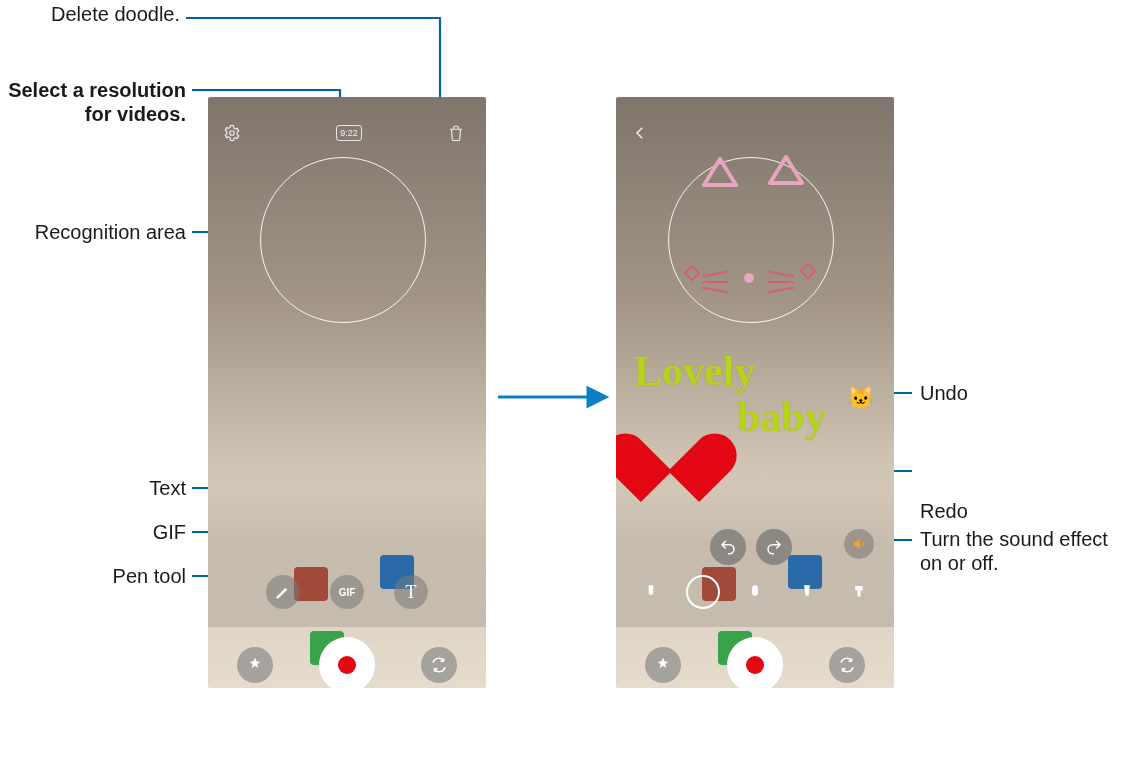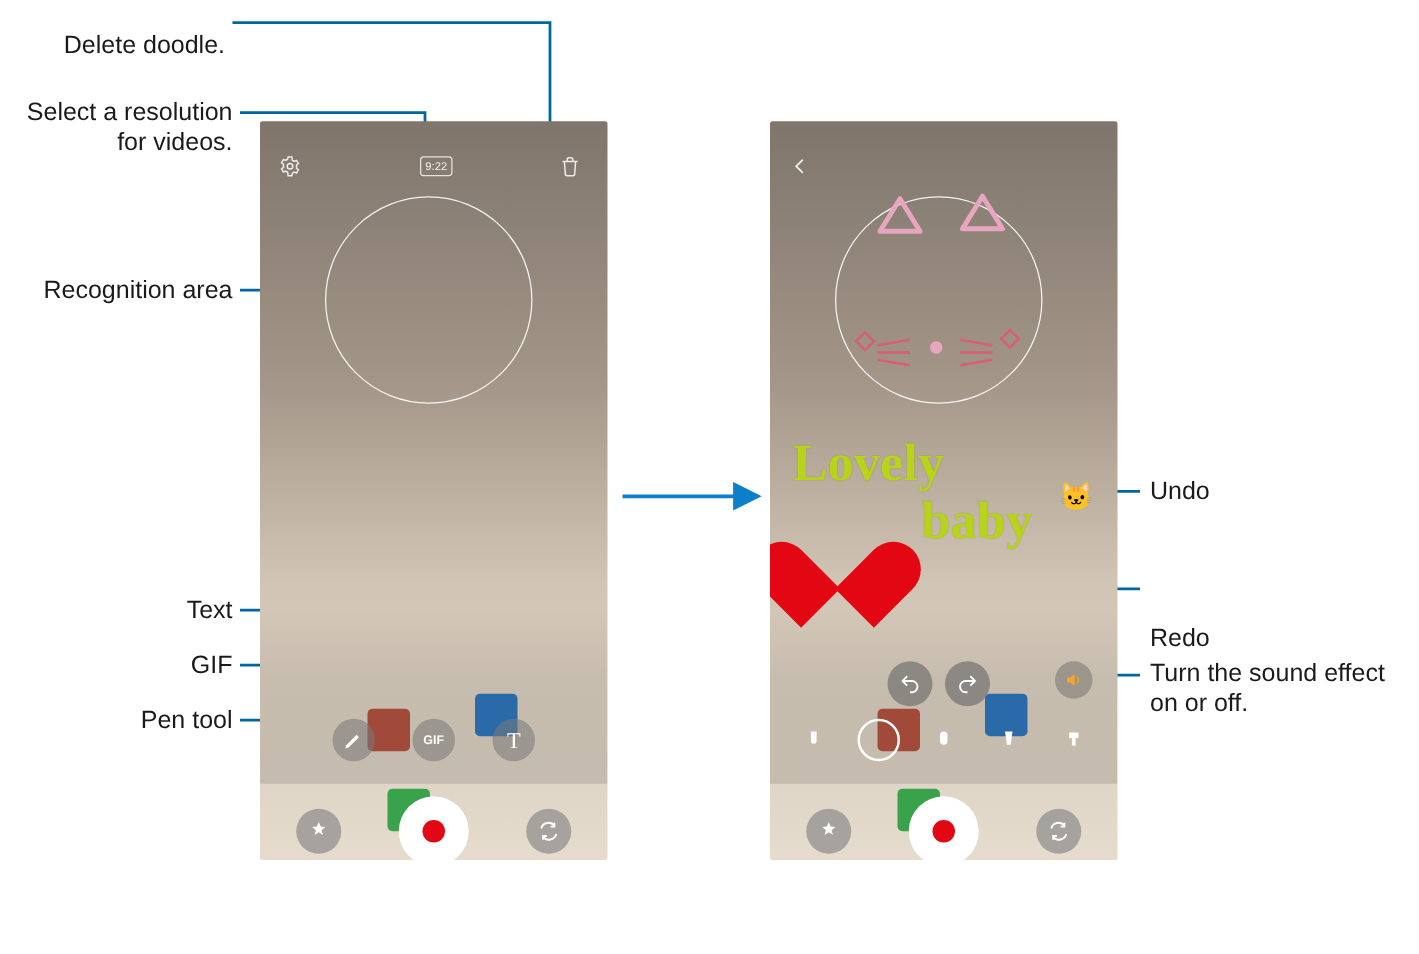--- a/index.html
+++ b/index.html
@@ -139,23 +139,23 @@
   .cat-stamp{
     position:absolute;width:34px;height:30px;color:#2a2a2a;
     font-size:22px;text-align:center;
   }
   
   .paint-pot{position:absolute;width:34px;height:34px;border-radius:4px;}
 </style>
 </head>
 <body>
 
-<div class="label right-align" style="left:0;top:24px;width:180px;text-align:right;">Delete doodle.</div>
-
-<div class="label right-align" style="left:0;top:78px;width:186px;">Select a resolution for videos.</div>
+<div class="label right-align" style="left:0;top:2px;width:180px;text-align:right;">Delete doodle.</div>
+
+<div class="label right-align" style="left:0;top:78px;width:186px;font-weight:bold;">Select a resolution for videos.</div>
 
 <div class="label right-align" style="left:0;top:220px;width:186px;">Recognition area</div>
 
 <div class="label right-align" style="left:0;top:476px;width:186px;padding-left:24px;">Text</div>
 <div class="label right-align" style="left:0;top:520px;width:186px;">GIF</div>
 <div class="label right-align" style="left:0;top:564px;width:186px;">Pen tool</div>
 
 <div class="label" style="left:920px;top:381px;">Undo</div>
 <div class="label" style="left:920px;top:459px;margin-top:40px;">Redo</div>
 <div class="label" style="left:920px;top:527px;width:200px;">Turn the sound effect on or off.</div>

